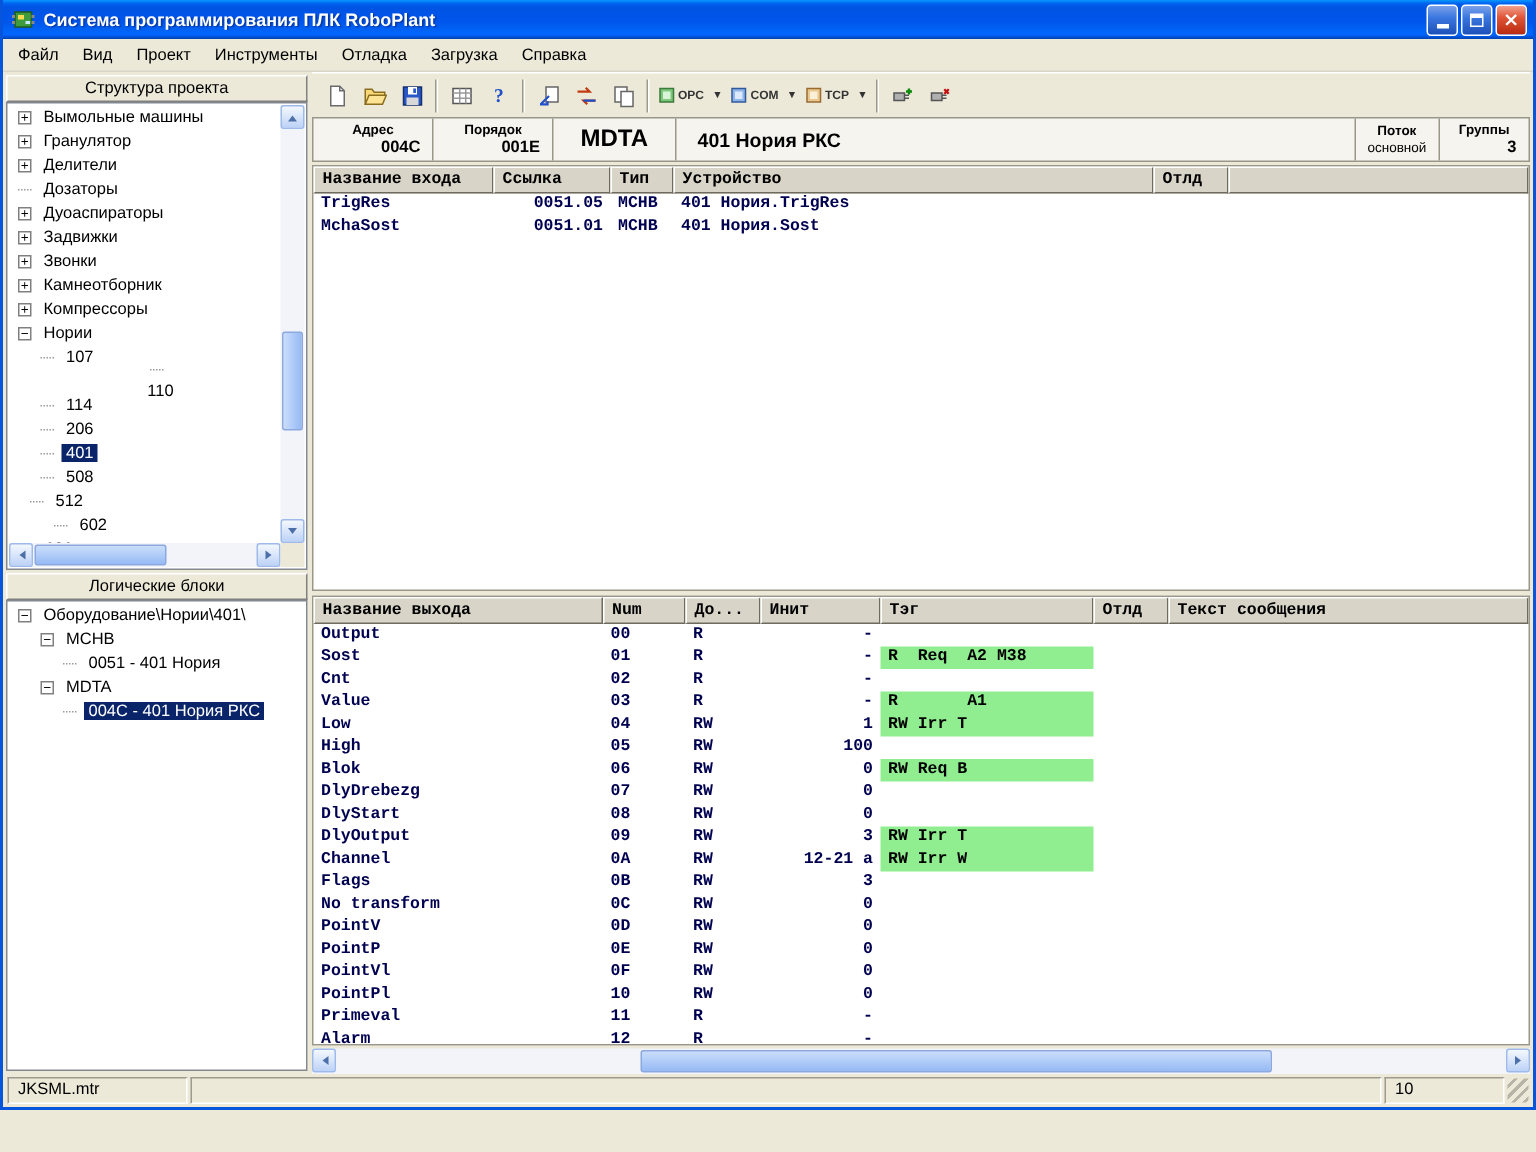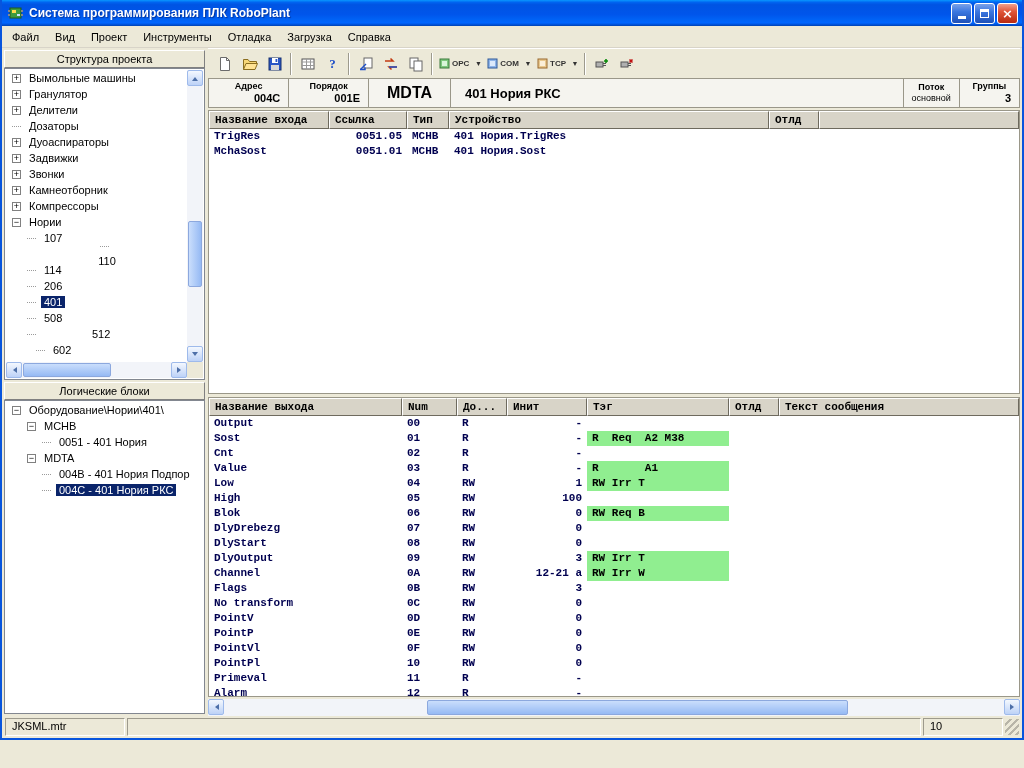--- a/index.html
+++ b/index.html
@@ -199,21 +199,21 @@
               <span class="tlabel">206</span>
             </div>
             <div class="trow sel" style="padding-left: 21px;">
               <span class="dash"></span>
               <span class="tlabel">401</span>
             </div>
             <div class="trow" style="padding-left: 21px;">
               <span class="dash"></span>
               <span class="tlabel">508</span>
             </div>
-            <div class="trow" style="padding-left: 21px; gap: 48px;">
+            <div class="trow" style="padding-left: 14px;">
               <span class="dash"></span>
               <span class="tlabel">512</span>
             </div>
             <div class="trow" style="padding-left: 30px;">
               <span class="dash"></span>
               <span class="tlabel">602</span>
             </div>
             <div class="trow" style="padding-left: 21px;">
               <span class="tlabel">606</span>
             </div>
@@ -253,24 +253,20 @@
               <span class="exp">−</span>
               <span class="tlabel">MCHB</span>
             </div>
             <div class="trow" style="padding-left: 36px;">
               <span class="dash"></span>
               <span class="tlabel">0051 - 401 Нория</span>
             </div>
             <div class="trow" style="padding-left: 21px;">
               <span class="exp">−</span>
               <span class="tlabel">MDTA</span>
-            </div>
-            <div class="trow" style="padding-left: 36px;">
-              <span class="dash"></span>
-              <span class="tlabel">004B - 401 Нория Подпор</span>
             </div>
             <div class="trow sel" style="padding-left: 36px;">
               <span class="dash"></span>
               <span class="tlabel">004C - 401 Нория РКС</span>
             </div>
           </div>
       </div>
     </div>
 
     <div class="main">

